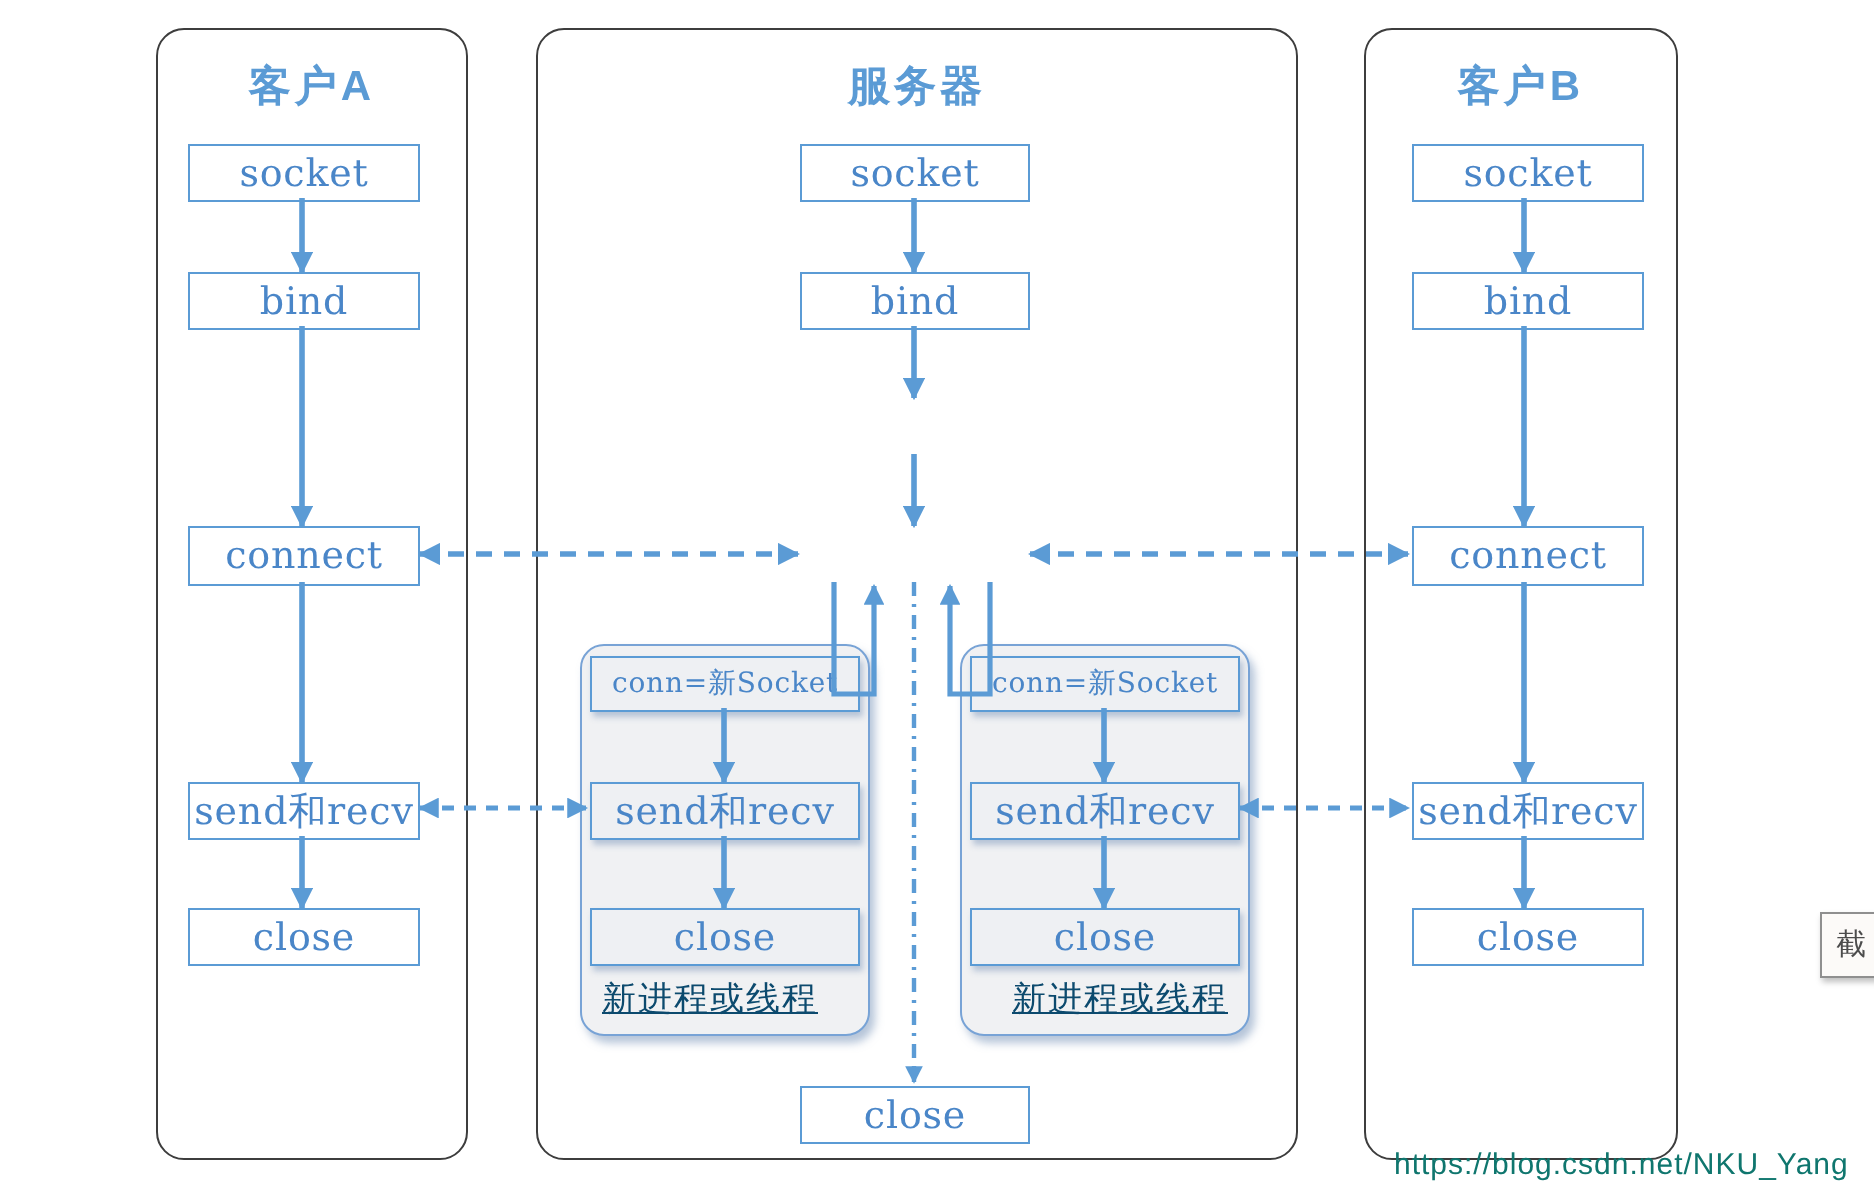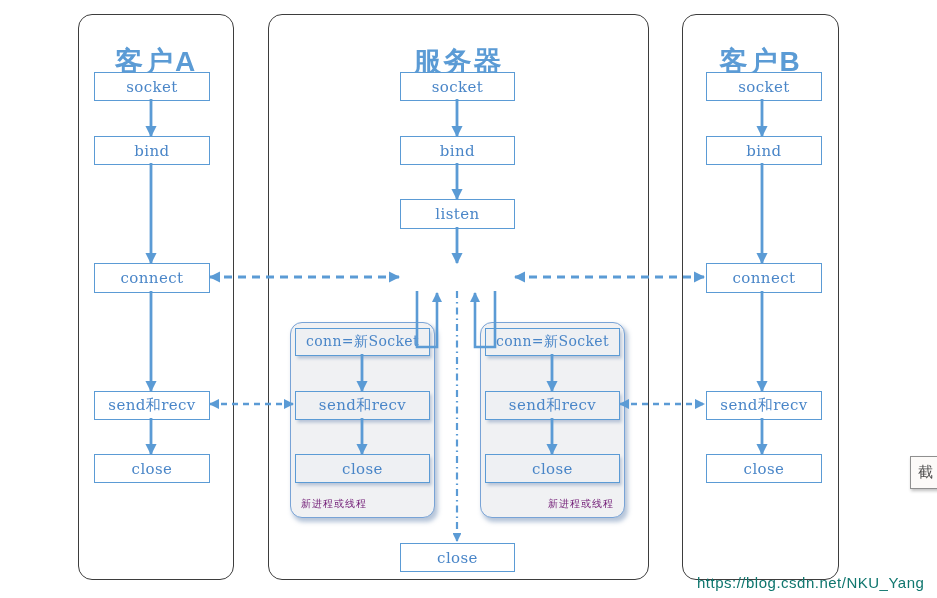--- a/index.html
+++ b/index.html
@@ -1,32 +1,32 @@
 <!DOCTYPE html>
 <html><head>
 <meta charset="utf-8">
 <style>
   html,body{margin:0;padding:0;background:#fff;}
   .stage{position:relative;width:937px;height:598px;background:#ffffff;overflow:hidden;
          font-family:"Liberation Sans",sans-serif;}
   
   .panel{position:absolute;background:#fff;border:1.6px solid #3d3d3d;border-radius:14px;}
-  .panel-title{position:absolute;top:28px;left:0;right:0;text-align:center;
-               font-size:28px;font-weight:bold;color:#5b9bd5;letter-spacing:2px;
+  .panel-title{position:absolute;top:14px;left:0;right:0;text-align:center;
+               font-size:21px;font-weight:bold;color:#5b9bd5;letter-spacing:2px;
                font-family:"Liberation Sans",sans-serif;}
   
   .box{position:absolute;display:flex;align-items:center;justify-content:center;
        border:1.6px solid #5b9bd5;background:#fff;color:#4a86c8;
-       font-family:"DejaVu Serif","Liberation Serif",serif;font-size:15px;letter-spacing:.4px;}
+       font-family:"DejaVu Serif","Liberation Serif",serif;font-size:19px;letter-spacing:.4px;}
   .box.gray{background:#eef0f3;box-shadow:1.5px 2.5px 3px rgba(110,140,180,.45);}
   .box.small{font-size:14px;}
   
   .subpanel{position:absolute;background:#f0f1f3;border:1.4px solid #78a3d6;border-radius:12px;
             box-shadow:2.5px 3.5px 4px rgba(110,140,180,.5);}
-  .worker-label{position:absolute;bottom:6px;font-size:10px;color:#701a75;letter-spacing:1px;}
+  .worker-label{position:absolute;bottom:6px;font-size:17px;color:#0c4a6e;letter-spacing:1px;text-decoration:underline;}
   .worker-label.left{left:10px;}
   .worker-label.right{right:10px;}
   
   svg.overlay{position:absolute;left:0;top:0;pointer-events:none;}
   .flow{stroke:#5b9bd5;stroke-width:2.8;fill:none;}
   .loop{stroke:#5b9bd5;stroke-width:2.6;fill:none;}
   .dash-long{stroke:#5b9bd5;stroke-width:2.8;fill:none;stroke-dasharray:8 6;}
   .dash-short{stroke:#5b9bd5;stroke-width:2.6;fill:none;stroke-dasharray:6 5;}
   .dashdot{stroke:#5b9bd5;stroke-width:2.2;fill:none;stroke-dasharray:7 4 1.5 4;}
   
@@ -60,21 +60,20 @@
   </div>
 
   <div class="box" style="left:94px;top:72px;width:114px;height:27px;">socket</div>
   <div class="box" style="left:94px;top:136px;width:114px;height:27px;">bind</div>
   <div class="box" style="left:94px;top:263px;width:114px;height:28px;">connect</div>
   <div class="box" style="left:94px;top:391px;width:114px;height:27px;">send和recv</div>
   <div class="box" style="left:94px;top:454px;width:114px;height:27px;">close</div>
 
   <div class="box" style="left:400px;top:72px;width:113px;height:27px;">socket</div>
   <div class="box" style="left:400px;top:136px;width:113px;height:27px;">bind</div>
-  <div class="box" style="left:400px;top:199px;width:113px;height:28px;">listen</div>
   <div class="box" style="left:400px;top:543px;width:113px;height:27px;">close</div>
 
   <div class="box gray small" style="left:295px;top:328px;width:133px;height:26px;">conn=新Socket</div>
   <div class="box gray" style="left:295px;top:391px;width:133px;height:27px;">send和recv</div>
   <div class="box gray" style="left:295px;top:454px;width:133px;height:27px;">close</div>
 
   <div class="box gray small" style="left:485px;top:328px;width:133px;height:26px;">conn=新Socket</div>
   <div class="box gray" style="left:485px;top:391px;width:133px;height:27px;">send和recv</div>
   <div class="box gray" style="left:485px;top:454px;width:133px;height:27px;">close</div>
 

